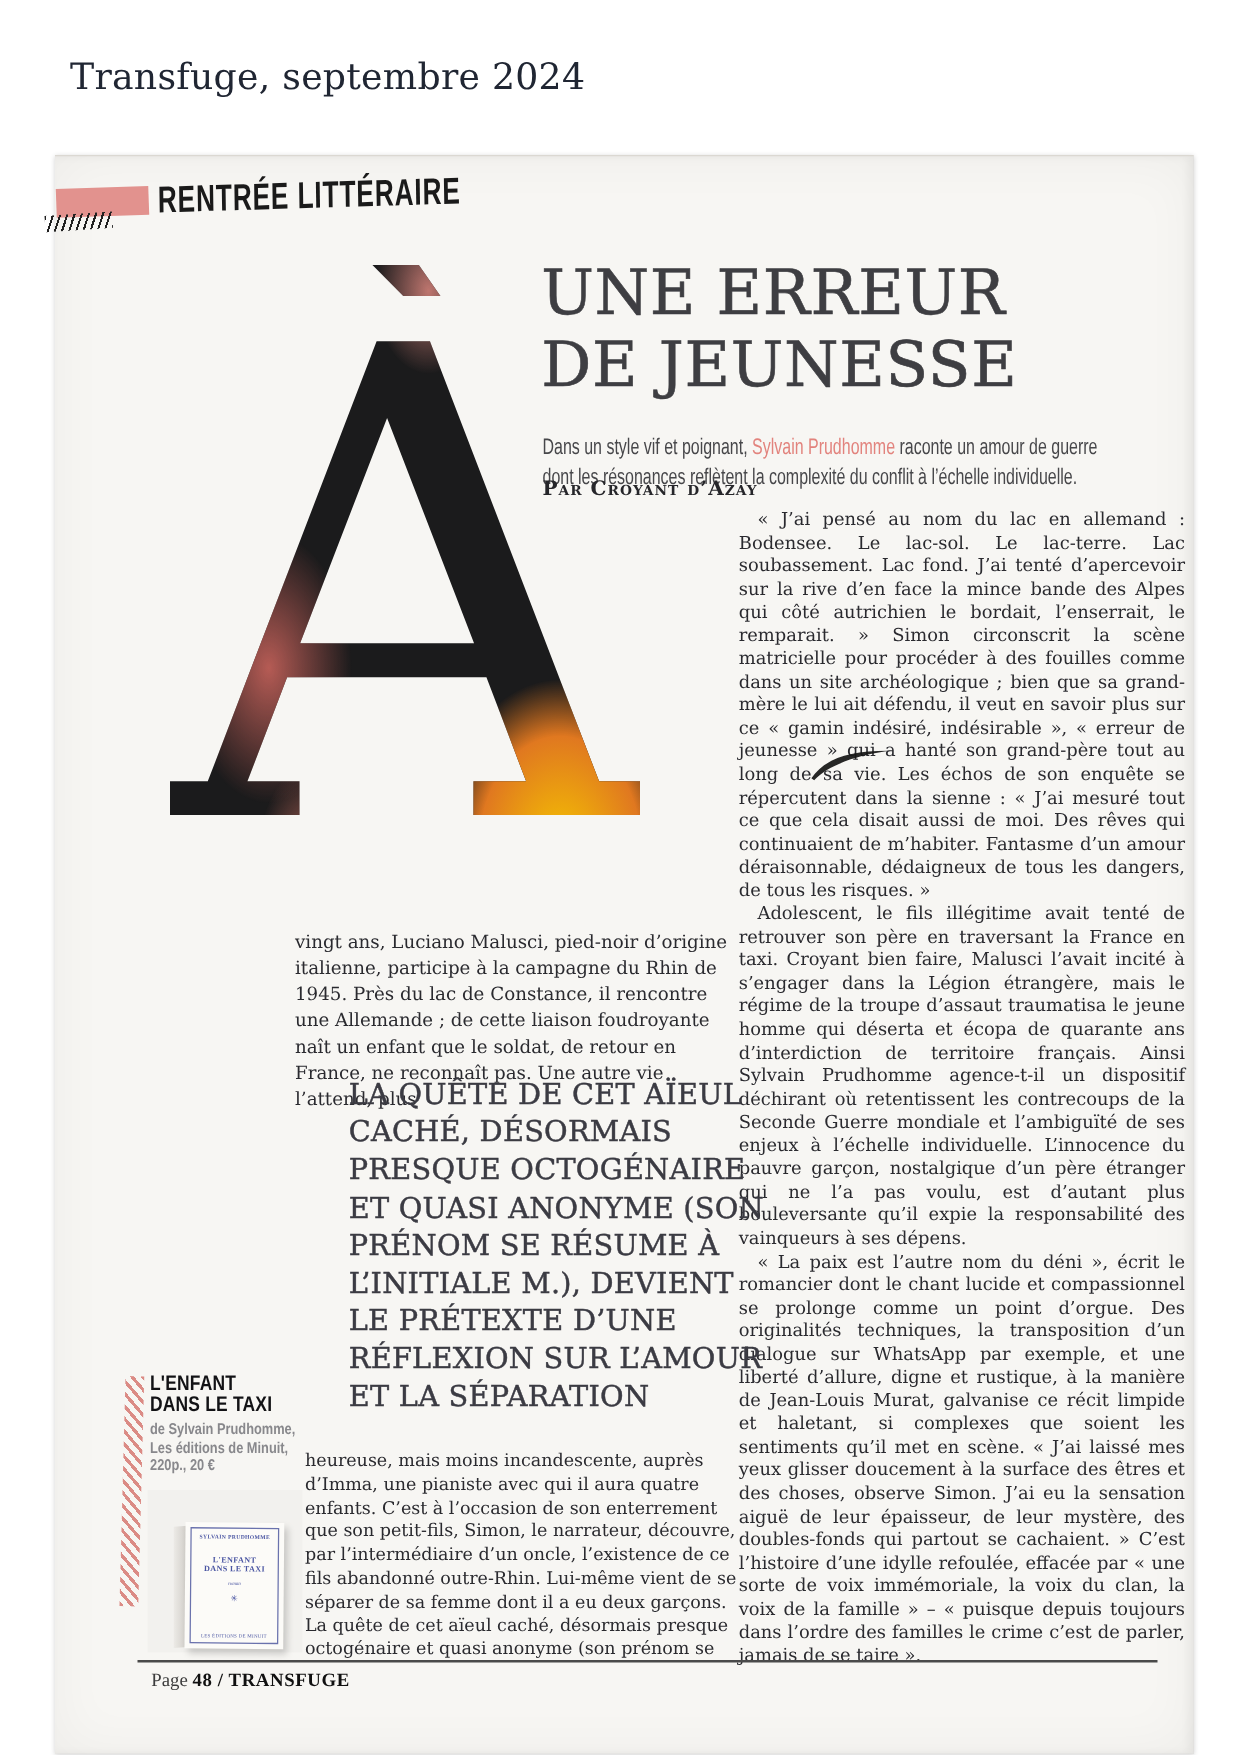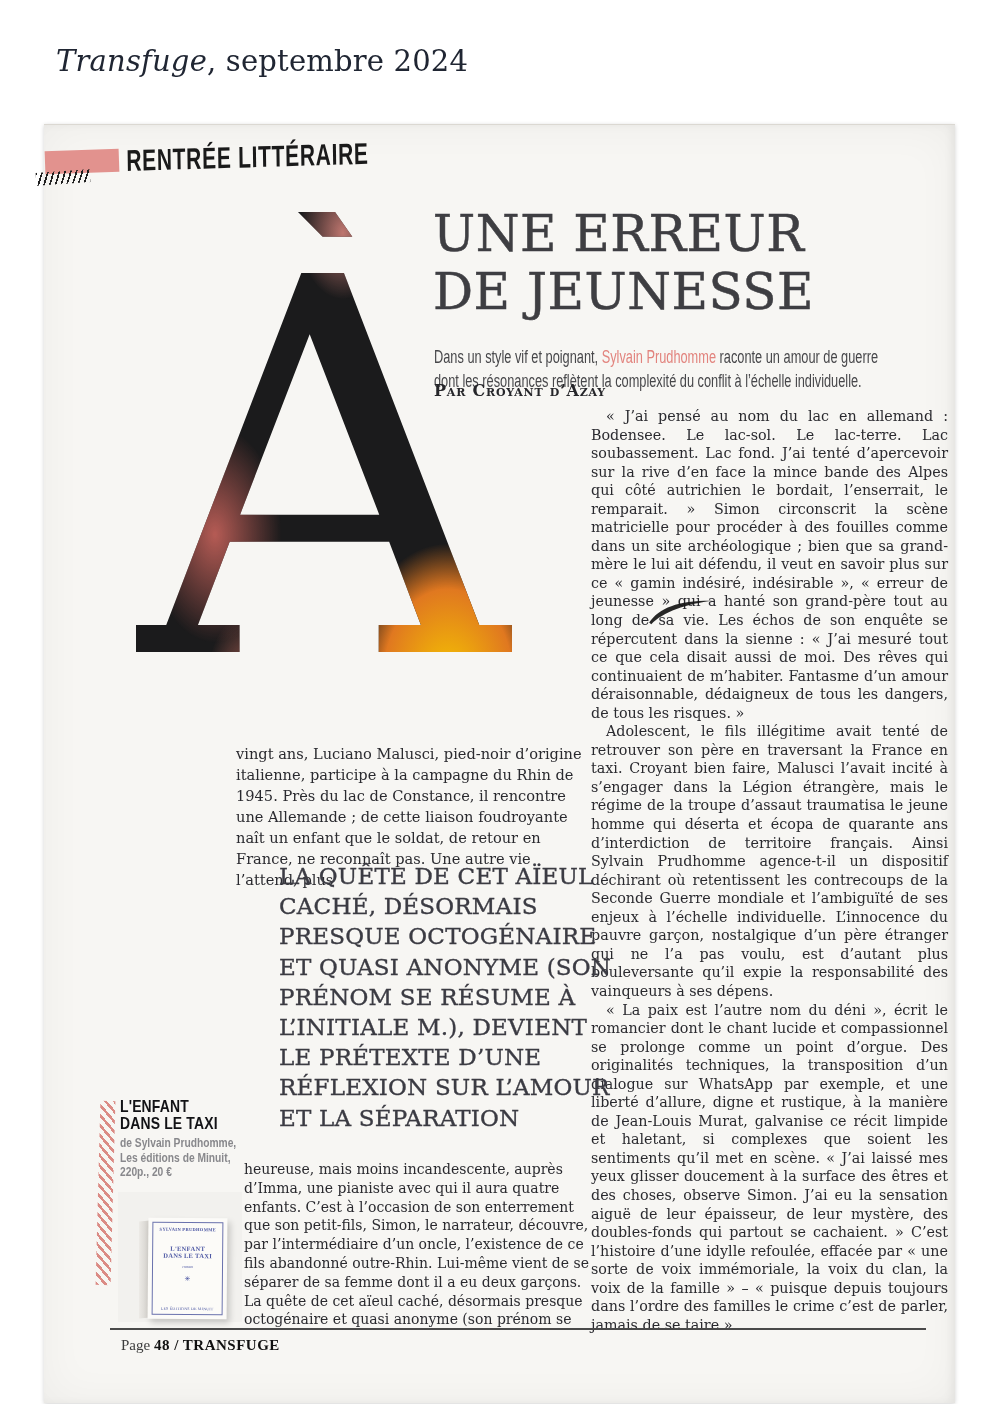--- a/index.html
+++ b/index.html
@@ -4,21 +4,21 @@
 <style>
   html,body{margin:0;padding:0;}
   body{
     position:relative;width:993px;height:1404px;background:#ffffff;
     font-family:"DejaVu Serif",serif;overflow:hidden;
   }
   .abs{position:absolute;}
 
   
   .masthead{left:56px;top:44px;font-size:29px;color:#202633;letter-spacing:.2px;}
-  .masthead .mag{font-style:italic;}
+  .masthead .mag{}
 
   
   .page-bg{
     left:44px;top:124px;width:911px;height:1278px;background:#f7f6f3;
     box-shadow:inset 0 0 45px rgba(0,0,0,.045),inset -4px 0 8px rgba(0,0,0,.05),0 1px 4px rgba(0,0,0,.18);
     border-top:1px solid #dbd8d2;
   }
 
   
   .kicker-bar{left:45px;top:150px;width:74px;height:23px;background:#e2928e;transform:rotate(-2deg);}

